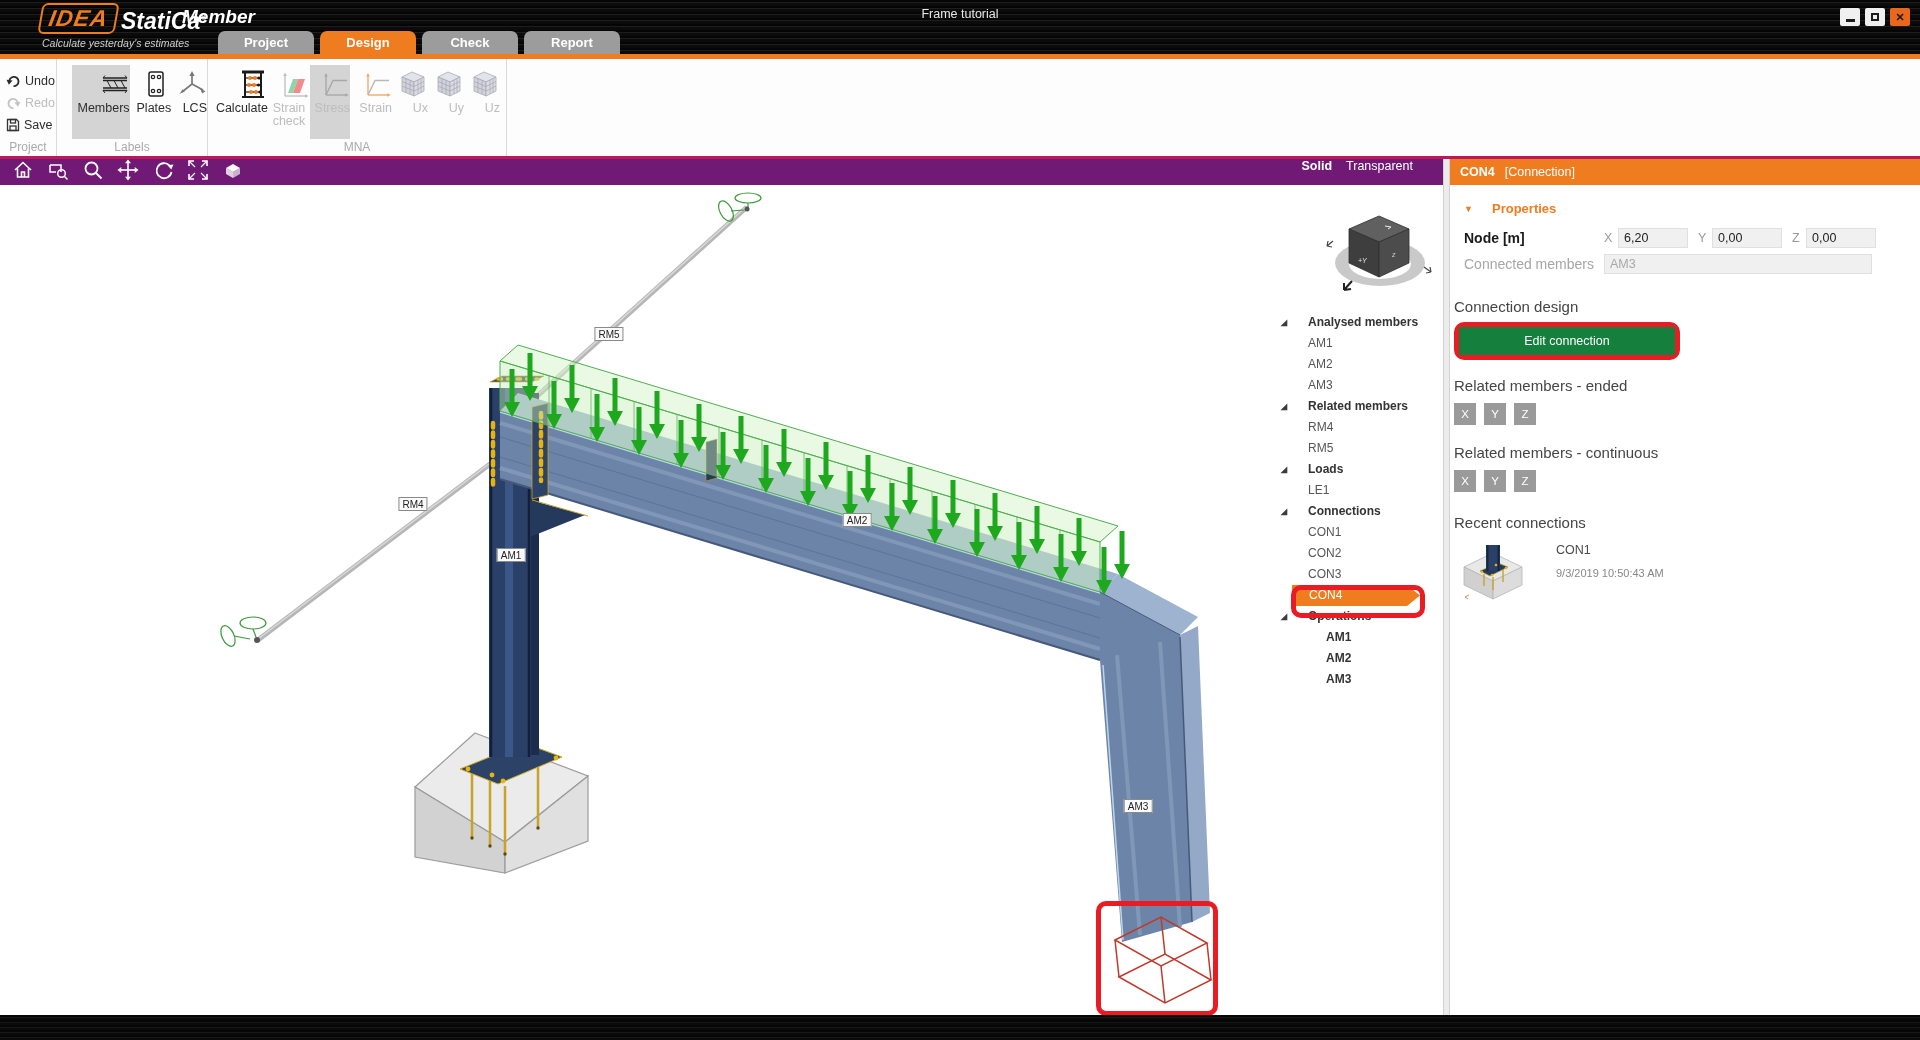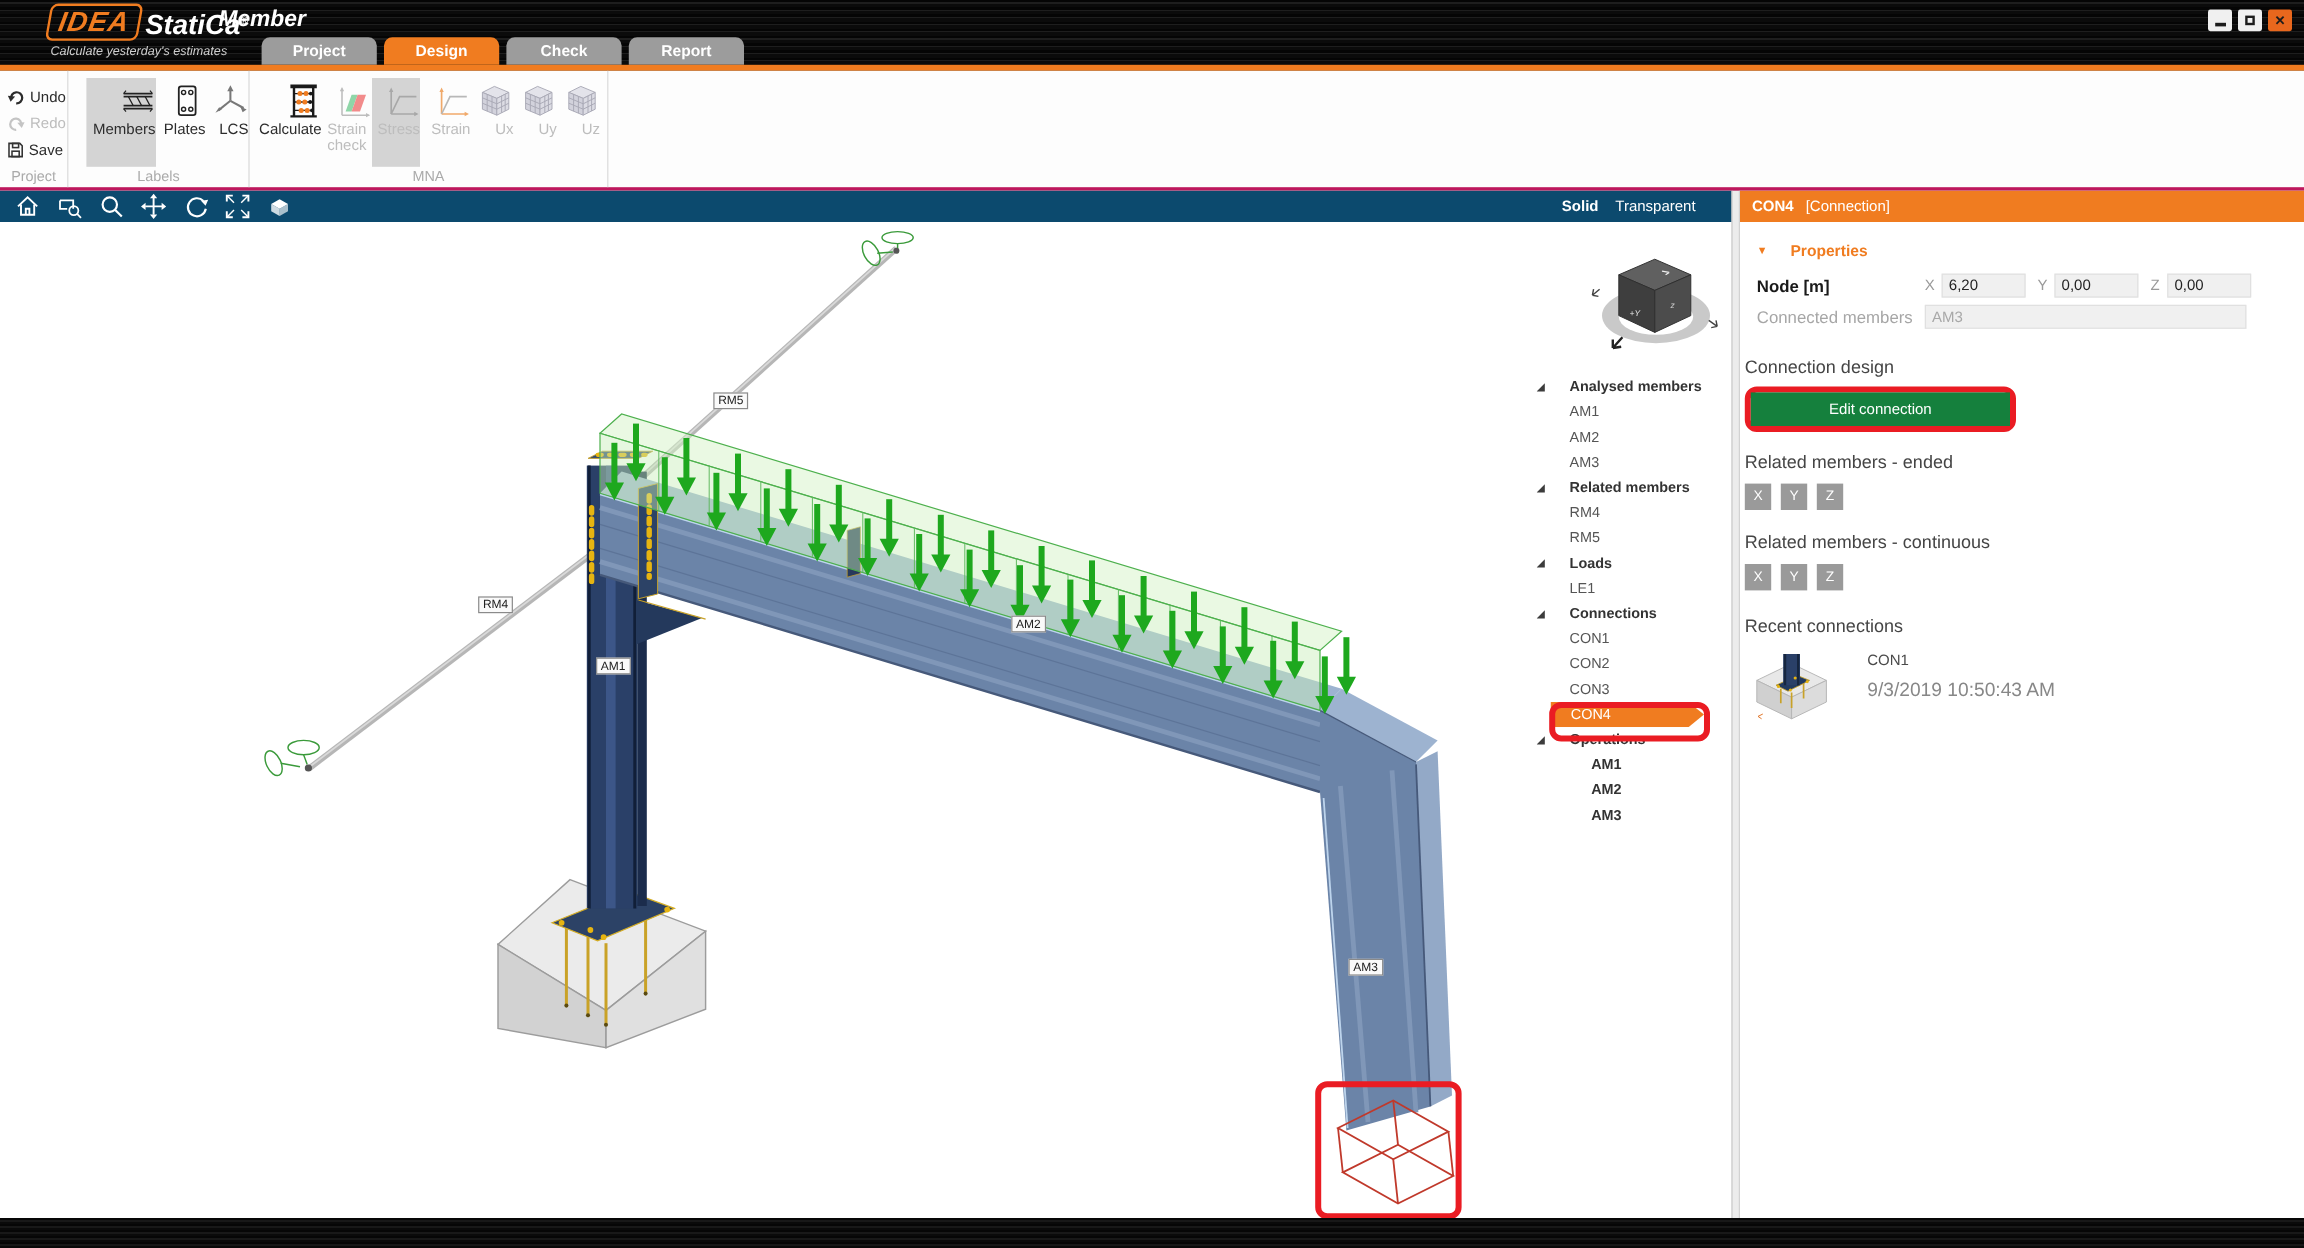--- a/index.html
+++ b/index.html
@@ -46,22 +46,22 @@
   .g-mna{width:299px;padding:6px 0 0 4px;display:flex;align-items:flex-start;}
   .big-btn{height:74px;display:flex;flex-direction:column;align-items:flex-end;
     font-size:12.5px;color:#2c2c2c;padding-top:2px;line-height:13px;text-align:center;}
   .big-btn .bicon{width:30px;height:30px;margin:2px 0 3px 0;flex:none;}
   .big-btn.selected{background:#d4d4d4;}
   .big-btn.disabled{color:#bdbdbd;}
   .w58{width:58px;} .w42{width:42px;} .w40{width:40px;} .w36{width:36px;} .w56{width:56px;}
 
   
   .viewport{position:absolute;left:0;top:159px;width:1443px;height:856px;background:#fff;}
-  .vp-toolbar{position:absolute;left:0;top:0;width:100%;height:26px;background:#0c4a6e;
-    display:flex;align-items:center;padding-left:12px;gap:13px;}
+  .vp-toolbar{position:absolute;left:0;top:0;width:100%;height:26px;background:#701a75;
+    display:flex;padding-left:12px;gap:13px;}
   .vt-icon{width:22px;height:22px;flex:none;}
   .vp-modes{margin-left:auto;margin-right:30px;display:flex;gap:14px;color:#fff;font-size:12.5px;}
   .vp-modes .solid{font-weight:bold;}
   .canvas{position:absolute;left:0;top:26px;width:1443px;height:830px;background:#fff;}
   .scene{position:absolute;left:0;top:0;}
 
   .vlabel{position:absolute;transform:translate(-50%,-50%);background:#fafafa;
     border:1px solid #8a8a8a;font-size:10px;color:#222;padding:0 3px;height:14px;
     line-height:13px;white-space:nowrap;}
 
@@ -102,21 +102,21 @@
   .sect-title{font-size:15px;color:#454545;margin:24px 0 0 2px;}
   .ann-edit{margin:7px 0 0 2px;border:5px solid #ea1c23;border-radius:10px;width:226px;}
   .edit-btn{display:block;width:100%;height:28px;background:#15803d;color:#fff;border:none;
     font-size:12.5px;font-family:"Liberation Sans",sans-serif;}
   .axes{display:flex;gap:8px;margin:9px 0 0 2px;}
   .axbtn{width:22px;height:22px;background:#9a9a9a;color:#fff;font-size:11.5px;
     display:flex;align-items:center;justify-content:center;}
   .recent-item{display:flex;margin:10px 0 0 8px;}
   .rc-col{margin-left:30px;padding-top:2px;}
   .rc-name{font-size:12.5px;color:#4a4a4a;}
-  .rc-date{font-size:16px;color:#878787;margin-top:10px;}
+  .rc-date{font-size:11px;color:#878787;margin-top:10px;}
 
   .bottombar{position:absolute;left:0;top:1015px;width:1920px;height:25px;
     background:repeating-linear-gradient(180deg,#060606 0 2px,#181818 2px 3px,#0a0a0a 3px 5px);}
 </style>
 </head>
 <body>
 
 <svg width="0" height="0" style="position:absolute">
   <defs>
     <g id="ldarrow">
@@ -270,20 +270,21 @@
   </defs>
 </svg>
 
 <div class="titlebar">
   <div class="logo">
     <span class="logo-box">IDEA</span>
     <span class="logo-statica"><span>StatiCa</span><sup class="logo-reg">®</sup></span>
   </div>
   <div class="logo-product">Member</div>
   <div class="tagline">Calculate yesterday's estimates</div>
+  <div class="win-title">Frame tutorial</div>
   <div class="win-btns">
     <div class="wbtn">
         <span class="minbar"></span>
       </div>
     <div class="wbtn">
         <span class="maxsq"></span>
       </div>
     <div class="wbtn close">
         <span>✕</span>
       </div>

